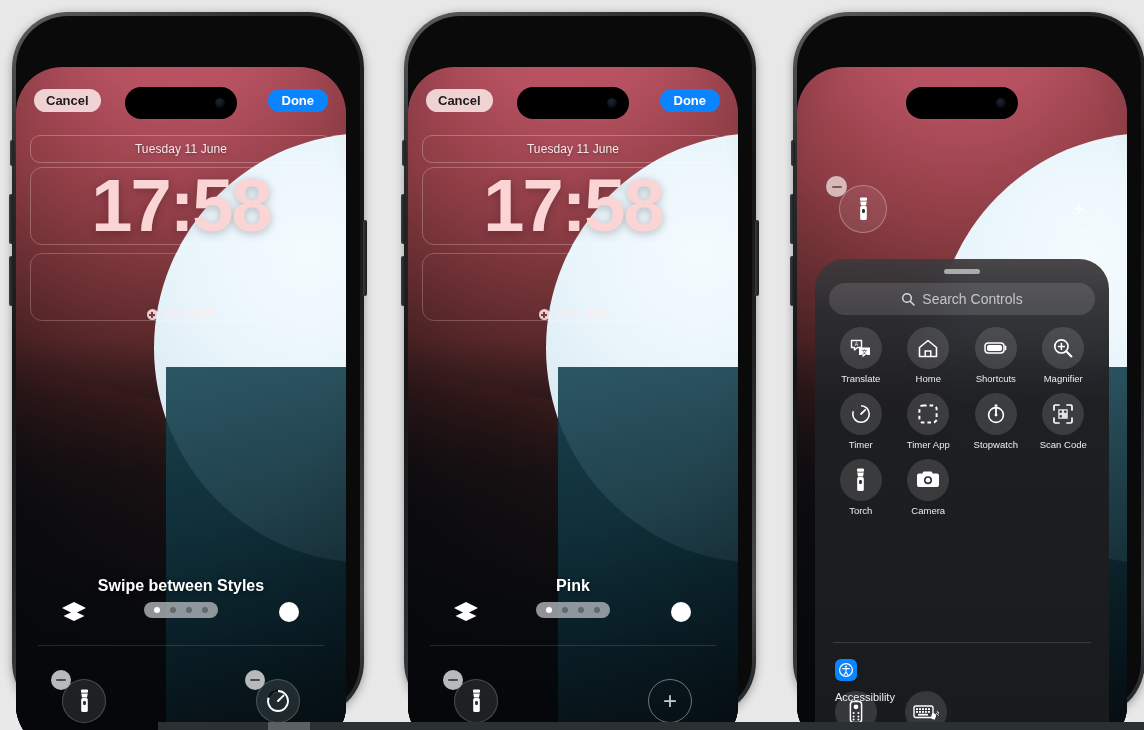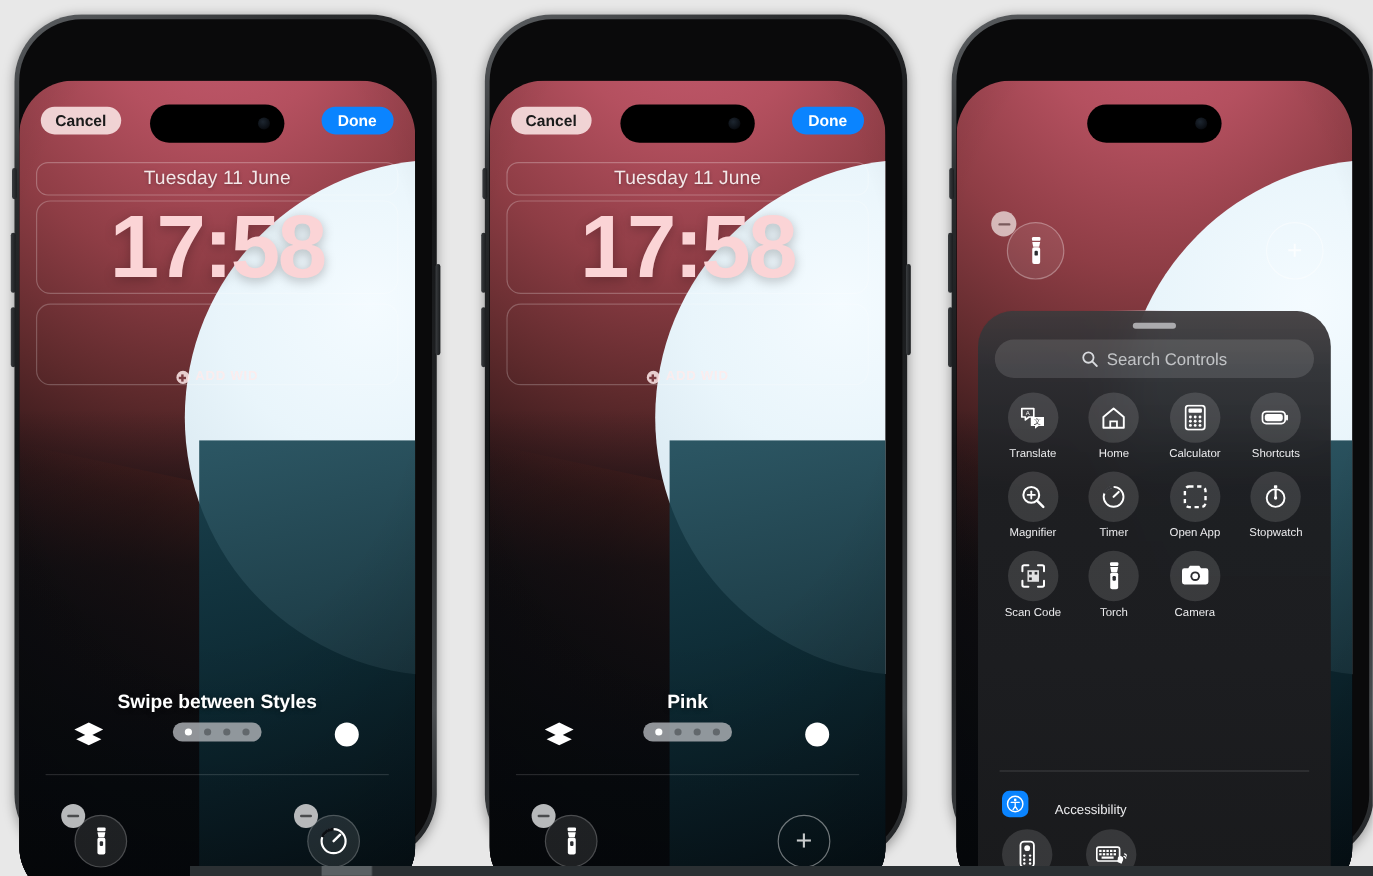--- a/index.html
+++ b/index.html
@@ -107,21 +107,21 @@
     font-size: 13px; font-weight: 700;
     padding: 5px 14px; border-radius: 14px; border:0;
     font-family:"Liberation Sans", sans-serif; line-height:1;
   }
 
   
   .lk-date {
     position:absolute; left: 14px; top: 68px; width: 302px; height: 28px;
     border: 1px solid rgba(255,255,255,.26); border-radius: 10px;
     display:flex; align-items:center; justify-content:center;
-    color: #f3e7e8; font-size: 16px; letter-spacing:.1px;
+    color: #f3e7e8; font-size: 12px; letter-spacing:.1px;
     text-shadow: 0 1px 3px rgba(0,0,0,.3);
   }
   .lk-time {
     position:absolute; left: 14px; top: 100px; width: 302px; height: 78px;
     border: 1px solid rgba(255,255,255,.24); border-radius: 12px;
     display:flex; align-items:center; justify-content:center;
     color: #fbd4d6; font-size: 74px; font-weight: 600;
     letter-spacing: -2px; line-height: 1;
     text-shadow: 0 2px 10px rgba(0,0,0,.25);
   }
@@ -235,21 +235,21 @@
   }
   .cc-cell .lbl {
     color:#ececee; font-size: 9.5px; text-align:center; line-height: 1.15;
     max-width: 62px;
   }
   .cc-div {
     position:absolute; left: 18px; right: 18px; top: 383px; height: 1px;
     background: rgba(255,255,255,.14);
   }
   .cc-access {
-    position:absolute; left: 20px; top: 400px; display:flex; align-items:flex-end; gap: 22px;
+    position:absolute; left: 20px; top: 400px; display:flex; align-items:flex-start; gap: 10px; flex-direction: column;
   }
   .cc-access .ico {
     width: 22px; height: 22px; border-radius: 6px; background:#0a84ff;
     display:flex; align-items:center; justify-content:center;
   }
   .cc-access .lbl { color:#ededef; font-size: 11px; }
   .cc-bottom {
     position:absolute; left: 20px; top: 432px; display:flex; gap: 28px;
   }
   .cc-bottom .cc-circ { width: 42px; height: 42px; }
@@ -479,38 +479,20 @@
           <div class="cc-cell">
             <div class="cc-circ">
               <svg width="22" height="21" viewBox="0 0 22 21">
                 <path d="M2.5 9.5 L11 2.5 L19.5 9.5 V18.5 H2.5 Z" fill="none" stroke="#fff" stroke-width="1.6" stroke-linejoin="round"></path>
                 <path d="M8.2 18.5 v-5.4 h5.6 v5.4" fill="none" stroke="#fff" stroke-width="1.5"></path>
               </svg>
             </div>
             <div class="lbl">Home</div>
           </div>
 
-          <div class="cc-cell">
-            <div class="cc-circ">
-              <svg width="18" height="22" viewBox="0 0 18 22">
-                <rect x="1" y="1" width="16" height="20" rx="2.4" fill="none" stroke="#fff" stroke-width="1.5"></rect>
-                <rect x="3.4" y="3.4" width="11.2" height="3.6" rx="1" fill="#fff"></rect>
-                <circle cx="5" cy="10.5" r="1.2" fill="#fff"></circle>
-                  <circle cx="9" cy="10.5" r="1.2" fill="#fff"></circle>
-                  <circle cx="13" cy="10.5" r="1.2" fill="#fff"></circle>
-                <circle cx="5" cy="14" r="1.2" fill="#fff"></circle>
-                  <circle cx="9" cy="14" r="1.2" fill="#fff"></circle>
-                  <circle cx="13" cy="14" r="1.2" fill="#fff"></circle>
-                <circle cx="5" cy="17.5" r="1.2" fill="#fff"></circle>
-                  <circle cx="9" cy="17.5" r="1.2" fill="#fff"></circle>
-                  <circle cx="13" cy="17.5" r="1.2" fill="#fff"></circle>
-              </svg>
-            </div>
-            <div class="lbl">Calculator</div>
-          </div>
 
 
 
           <div class="cc-cell">
             <div class="cc-circ">
               <svg width="24" height="16" viewBox="0 0 24 16">
                 <rect x="1" y="3" width="19" height="10" rx="3.2" fill="none" stroke="#fff" stroke-width="1.5"></rect>
                 <rect x="3" y="5" width="15" height="6" rx="2" fill="#fff"></rect>
                 <path d="M21.5 6.4 v3.2" stroke="#fff" stroke-width="1.6" stroke-linecap="round"></path>
               </svg>
@@ -541,21 +523,21 @@
             </div>
             <div class="lbl">Timer</div>
           </div>
 
           <div class="cc-cell">
             <div class="cc-circ">
               <svg width="22" height="22" viewBox="0 0 22 22">
                 <rect x="2.4" y="2.4" width="17.2" height="17.2" rx="3.6" fill="none" stroke="#fff" stroke-width="2" stroke-dasharray="3.6 3"></rect>
               </svg>
             </div>
-            <div class="lbl">Open App</div>
+            <div class="lbl">Timer App</div>
           </div>
 
           <div class="cc-cell">
             <div class="cc-circ">
               <svg width="22" height="22" viewBox="0 0 22 22">
                 <circle cx="11" cy="12" r="7.4" fill="none" stroke="#fff" stroke-width="1.6"></circle>
                 <rect x="9.6" y="1.4" width="2.8" height="2.4" rx="0.6" fill="#fff"></rect>
                 <path d="M11 12 L11 5.6" stroke="#fff" stroke-width="1.8" stroke-linecap="round"></path>
                 <circle cx="11" cy="12" r="1.4" fill="#fff"></circle>
               </svg>

